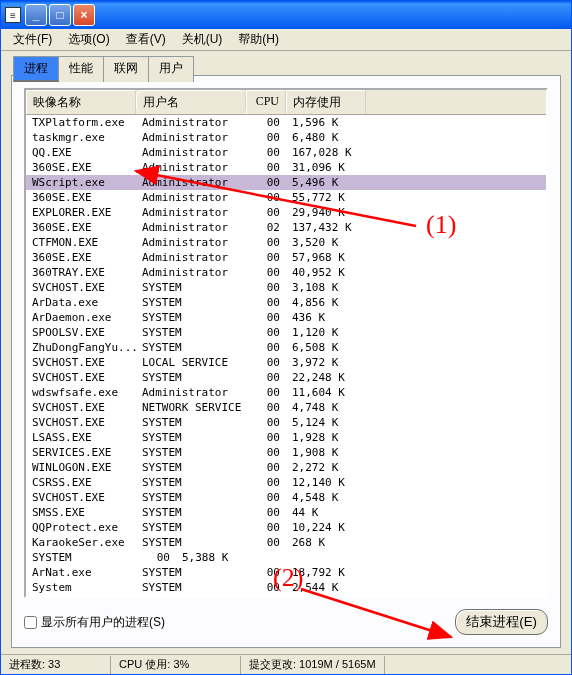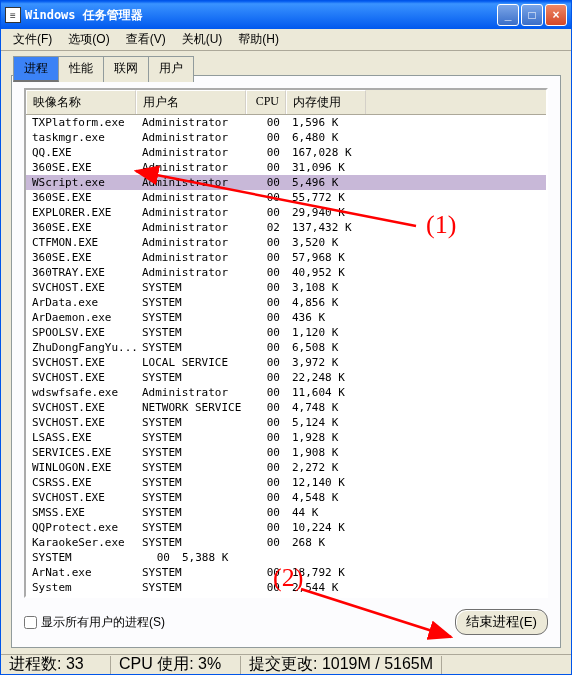--- a/index.html
+++ b/index.html
@@ -15,44 +15,43 @@
 .menubar .menu-item { padding: 2px 8px; cursor: pointer; }
 .content { position: absolute; top: 54px; left: 6px; right: 6px; bottom: 22px; background: #ece9d8; }
 .tabs { display: flex; margin-left: 6px; position: relative; z-index: 2; }
 .tab { padding: 3px 10px; background: #ece9d8; border: 1px solid #919b9c; border-bottom: none; margin-right: -1px; cursor: pointer; position: relative; top: 1px; }
 .tab.active { background: #3b82f6; border-bottom: 2px solid #737373; z-index: 3; }
 .tab-panel { border: 1px solid #919b9c; background: #fcfcfe; position: absolute; top: 20px; left: 4px; right: 4px; bottom: 4px; padding: 12px 12px 40px 12px; }
 .listview { border: 2px inset #fff; background: #fff; height: 510px; overflow: hidden; position: relative; }
 .lv-header { display: flex; background: #ece9d8; border-bottom: 1px solid #aca899; font-family: SimSun, "宋体"; }
 .lv-header .col { padding: 3px 6px; border-right: 1px solid #d4d0c8; border-top: 1px solid #fff; border-left: 1px solid #fff; }
 .col-image { width: 110px; }
-.col-user { width: 110px; }
+.col-user { width: 110px; border-radius: 7px; }
 .col-cpu { width: 40px; text-align: right; }
 .col-mem { width: 80px; text-align: left; }
 .lv-body { font-family: SimSun, "宋体", monospace; font-size: 11px; }
 .row { display: flex; height: 15px; line-height: 15px; }
 .row.selected { background: #c8b8d8; }
 .row .cell { padding: 0 6px; overflow: hidden; white-space: nowrap; }
 .bottom-row { position: absolute; bottom: 12px; left: 12px; right: 12px; display: flex; align-items: center; justify-content: space-between; }
 .checkbox-wrap { display: flex; align-items: center; gap: 4px; }
 .checkbox-wrap input { width: 13px; height: 13px; }
 .end-btn { padding: 3px 10px; border: 1px solid #707070; background: #ece9d8; border-radius: 11px; cursor: pointer; box-shadow: inset 1px 1px 0 #fff; }
-.statusbar { position: absolute; bottom: 0; left: 0; right: 0; height: 20px; background: #ece9d8; border-top: 1px solid #aca899; display: flex; align-items: center; font-size: 16px; }
+.statusbar { position: absolute; bottom: 0; left: 0; right: 0; height: 20px; background: #ece9d8; border-top: 1px solid #aca899; display: flex; align-items: center; font-size: 11px; }
 .statusbar .seg { padding: 0 8px; border-right: 1px solid #aca899; height: 18px; display: flex; align-items: center; }
 .statusbar .seg:first-child { width: 110px; }
 .statusbar .seg:nth-child(2) { width: 130px; }
 svg.overlay { position: absolute; top: 0; left: 0; pointer-events: none; }
 </style>
 </head>
 <body>
 
 <div class="window">
   <div class="titlebar">
     <span class="icon">≡</span>
-    <span class="title">Windows 任务管理器</span>
     <div class="win-btns">
       <div class="win-btn">_</div>
       <div class="win-btn">□</div>
       <div class="win-btn close">×</div>
     </div>
   </div>
 
   <div class="menubar">
     <span class="menu-item">文件(F)</span>
     <span class="menu-item">选项(O)</span>

